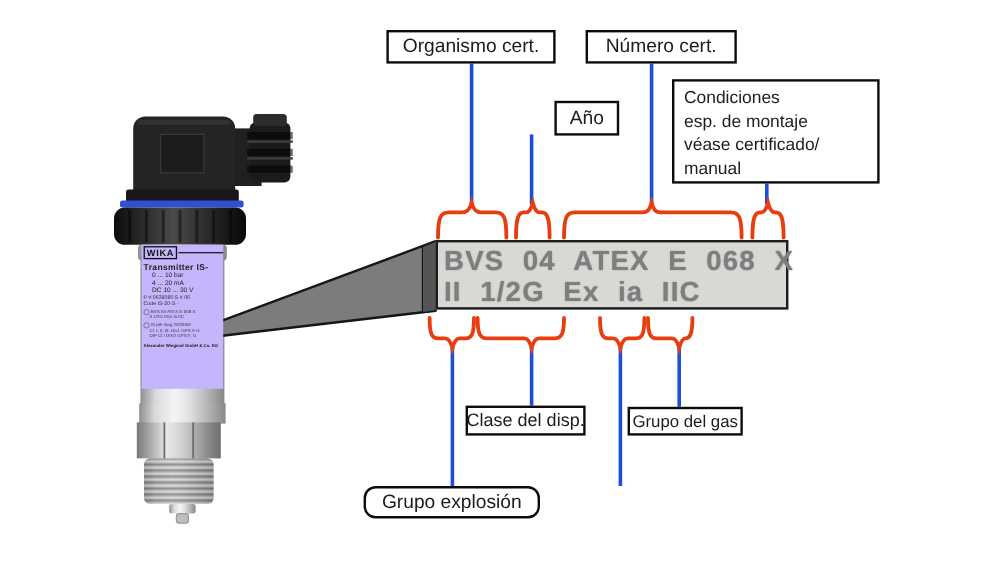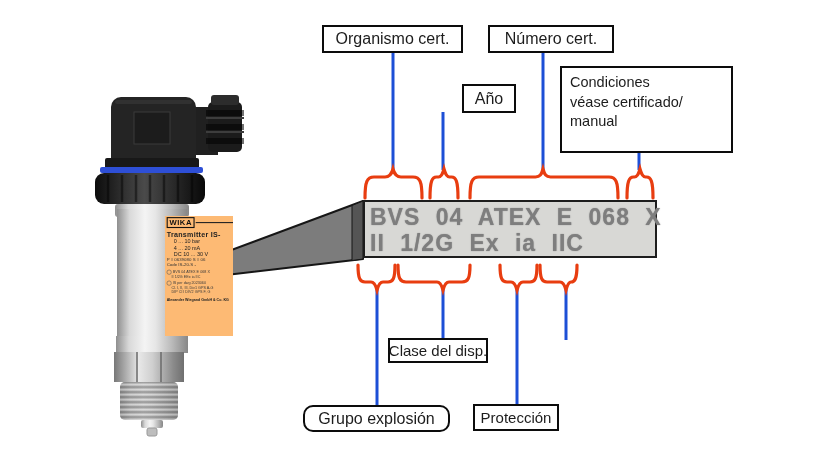--- a/index.html
+++ b/index.html
@@ -20,22 +20,22 @@
   .tagbox{
     position:absolute;left:363px;top:200px;width:294px;height:58px;
     background:#d8d8d5;border:2px solid #1d1d1d;box-sizing:border-box;
     padding:2px 0 0 5px;
     font-weight:bold;font-size:23px;line-height:26px;color:#7e7e7e;
     letter-spacing:1px;word-spacing:8px;white-space:nowrap;
     text-shadow:0 0 1.2px #8a8a8a;
   }
   
   .devlabel{
-    position:absolute;left:118px;top:216px;width:68px;height:120px;
-    overflow:hidden;background:#fdba74;margin-left:47px;
+    position:absolute;left:118px;top:204px;width:68px;height:120px;
+    overflow:hidden;background:#c4b5fd;
   }
   .devlabel-inner{
     width:124px;transform:scale(0.548);transform-origin:0 0;
     color:#222;padding:2px 0 0 3px;
   }
   .wika-row{display:flex;align-items:center;margin-bottom:4px;}
   .wika-box{
     display:inline-block;border:2px solid #111;padding:0 3px;
     font-weight:bold;font-size:14px;letter-spacing:1px;color:#111;
   }
@@ -170,30 +170,31 @@
   </div>
 
   <div class="callout" style="left:322px;top:25px;width:141px;height:28px;">Organismo cert.</div>
 
   <div class="callout" style="left:488px;top:25px;width:126px;height:28px;">Número cert.</div>
 
   <div class="callout" style="left:418px;top:84px;width:54px;height:29px;margin-left:44px;">Año</div>
 
   <div class="callout multiline" style="left:560px;top:66px;width:173px;height:87px;">
     <div>Condiciones</div>
+    <div>esp. de montaje</div>
     <div>véase certificado/</div>
     <div>manual</div>
   </div>
 
   <div class="callout" style="left:388px;top:338px;width:100px;height:25px;font-size:15px;">Clase del disp.</div>
 
+  <div class="callout" style="left:523px;top:339px;width:96px;height:24px;font-size:14px;">Grupo del gas</div>
 
   <div class="callout" style="left:303px;top:405px;width:147px;height:27px;border-radius:10px;">Grupo explosión</div>
 
-  <div class="callout" style="left:473px;top:404px;width:86px;height:27px;font-size:15px;">Protección</div>
 
   <div class="devlabel">
     <div class="devlabel-inner">
       <div class="wika-row">
         <span class="wika-box">WIKA</span>
         <span class="wika-rule"></span>
       </div>
       <div class="dl-product">Transmitter IS-</div>
       <div class="dl-spec">0 ... 10 bar</div>
       <div class="dl-spec">4 ... 20 mA</div>

